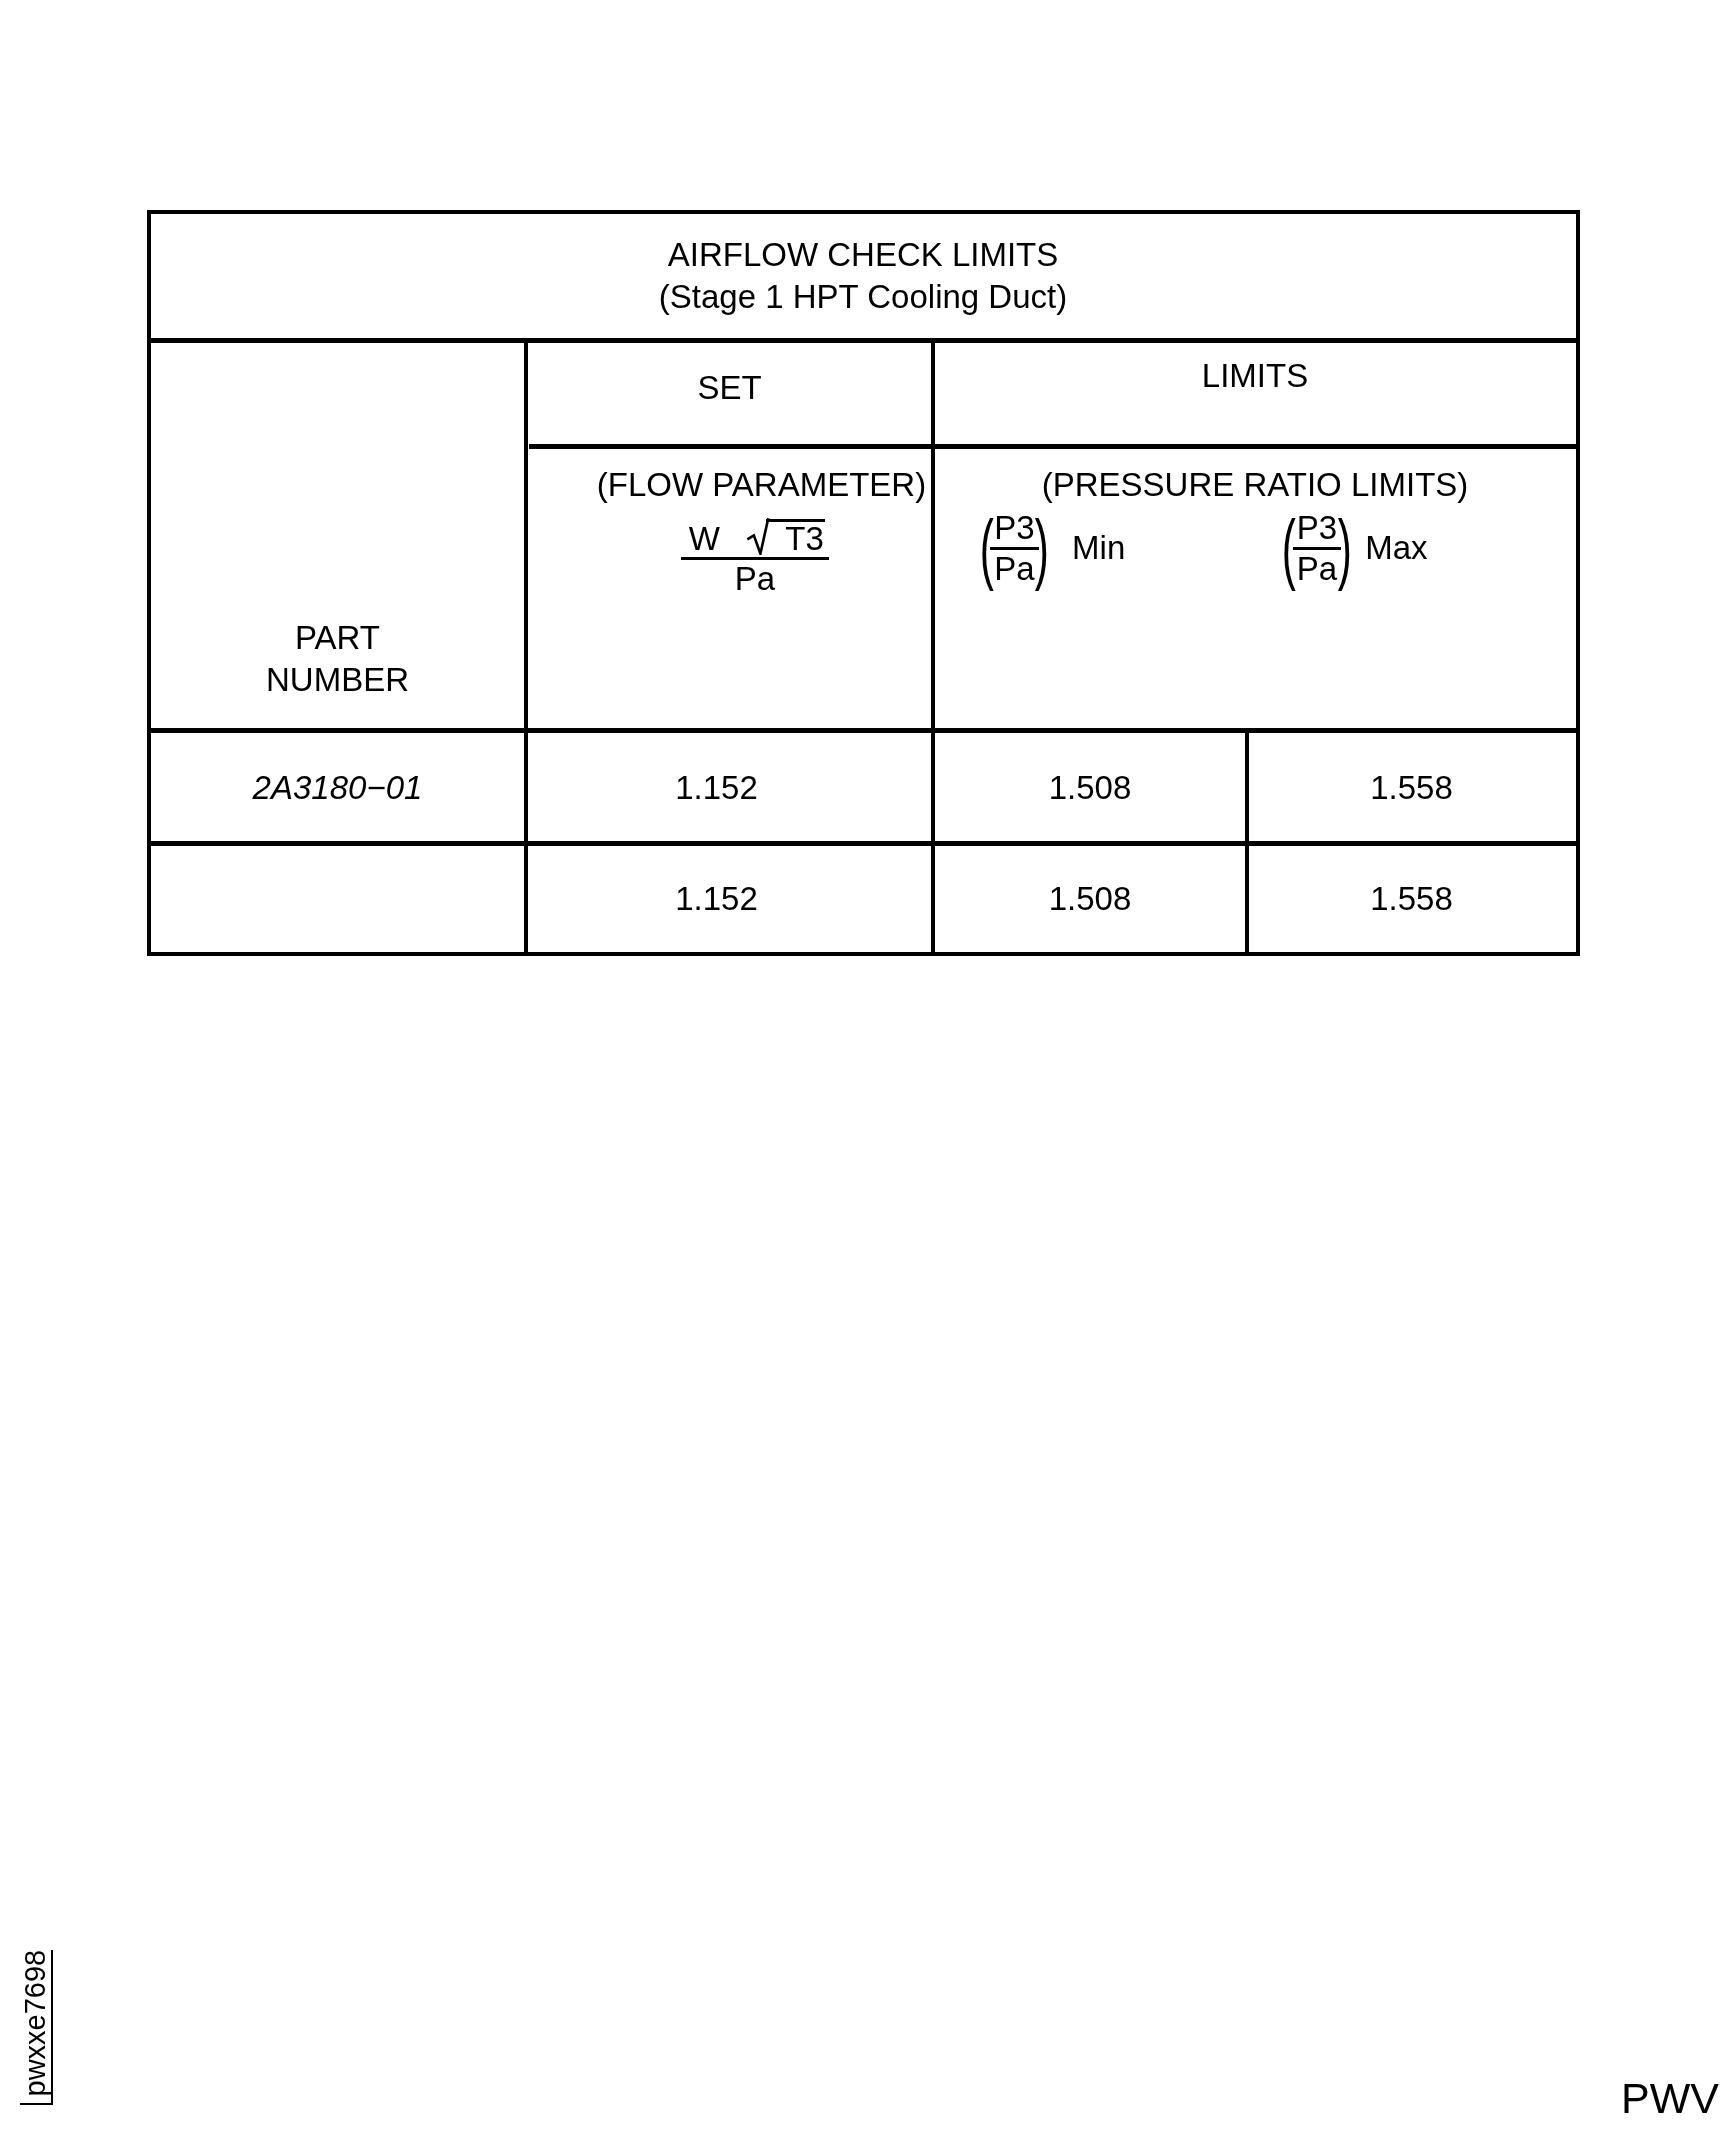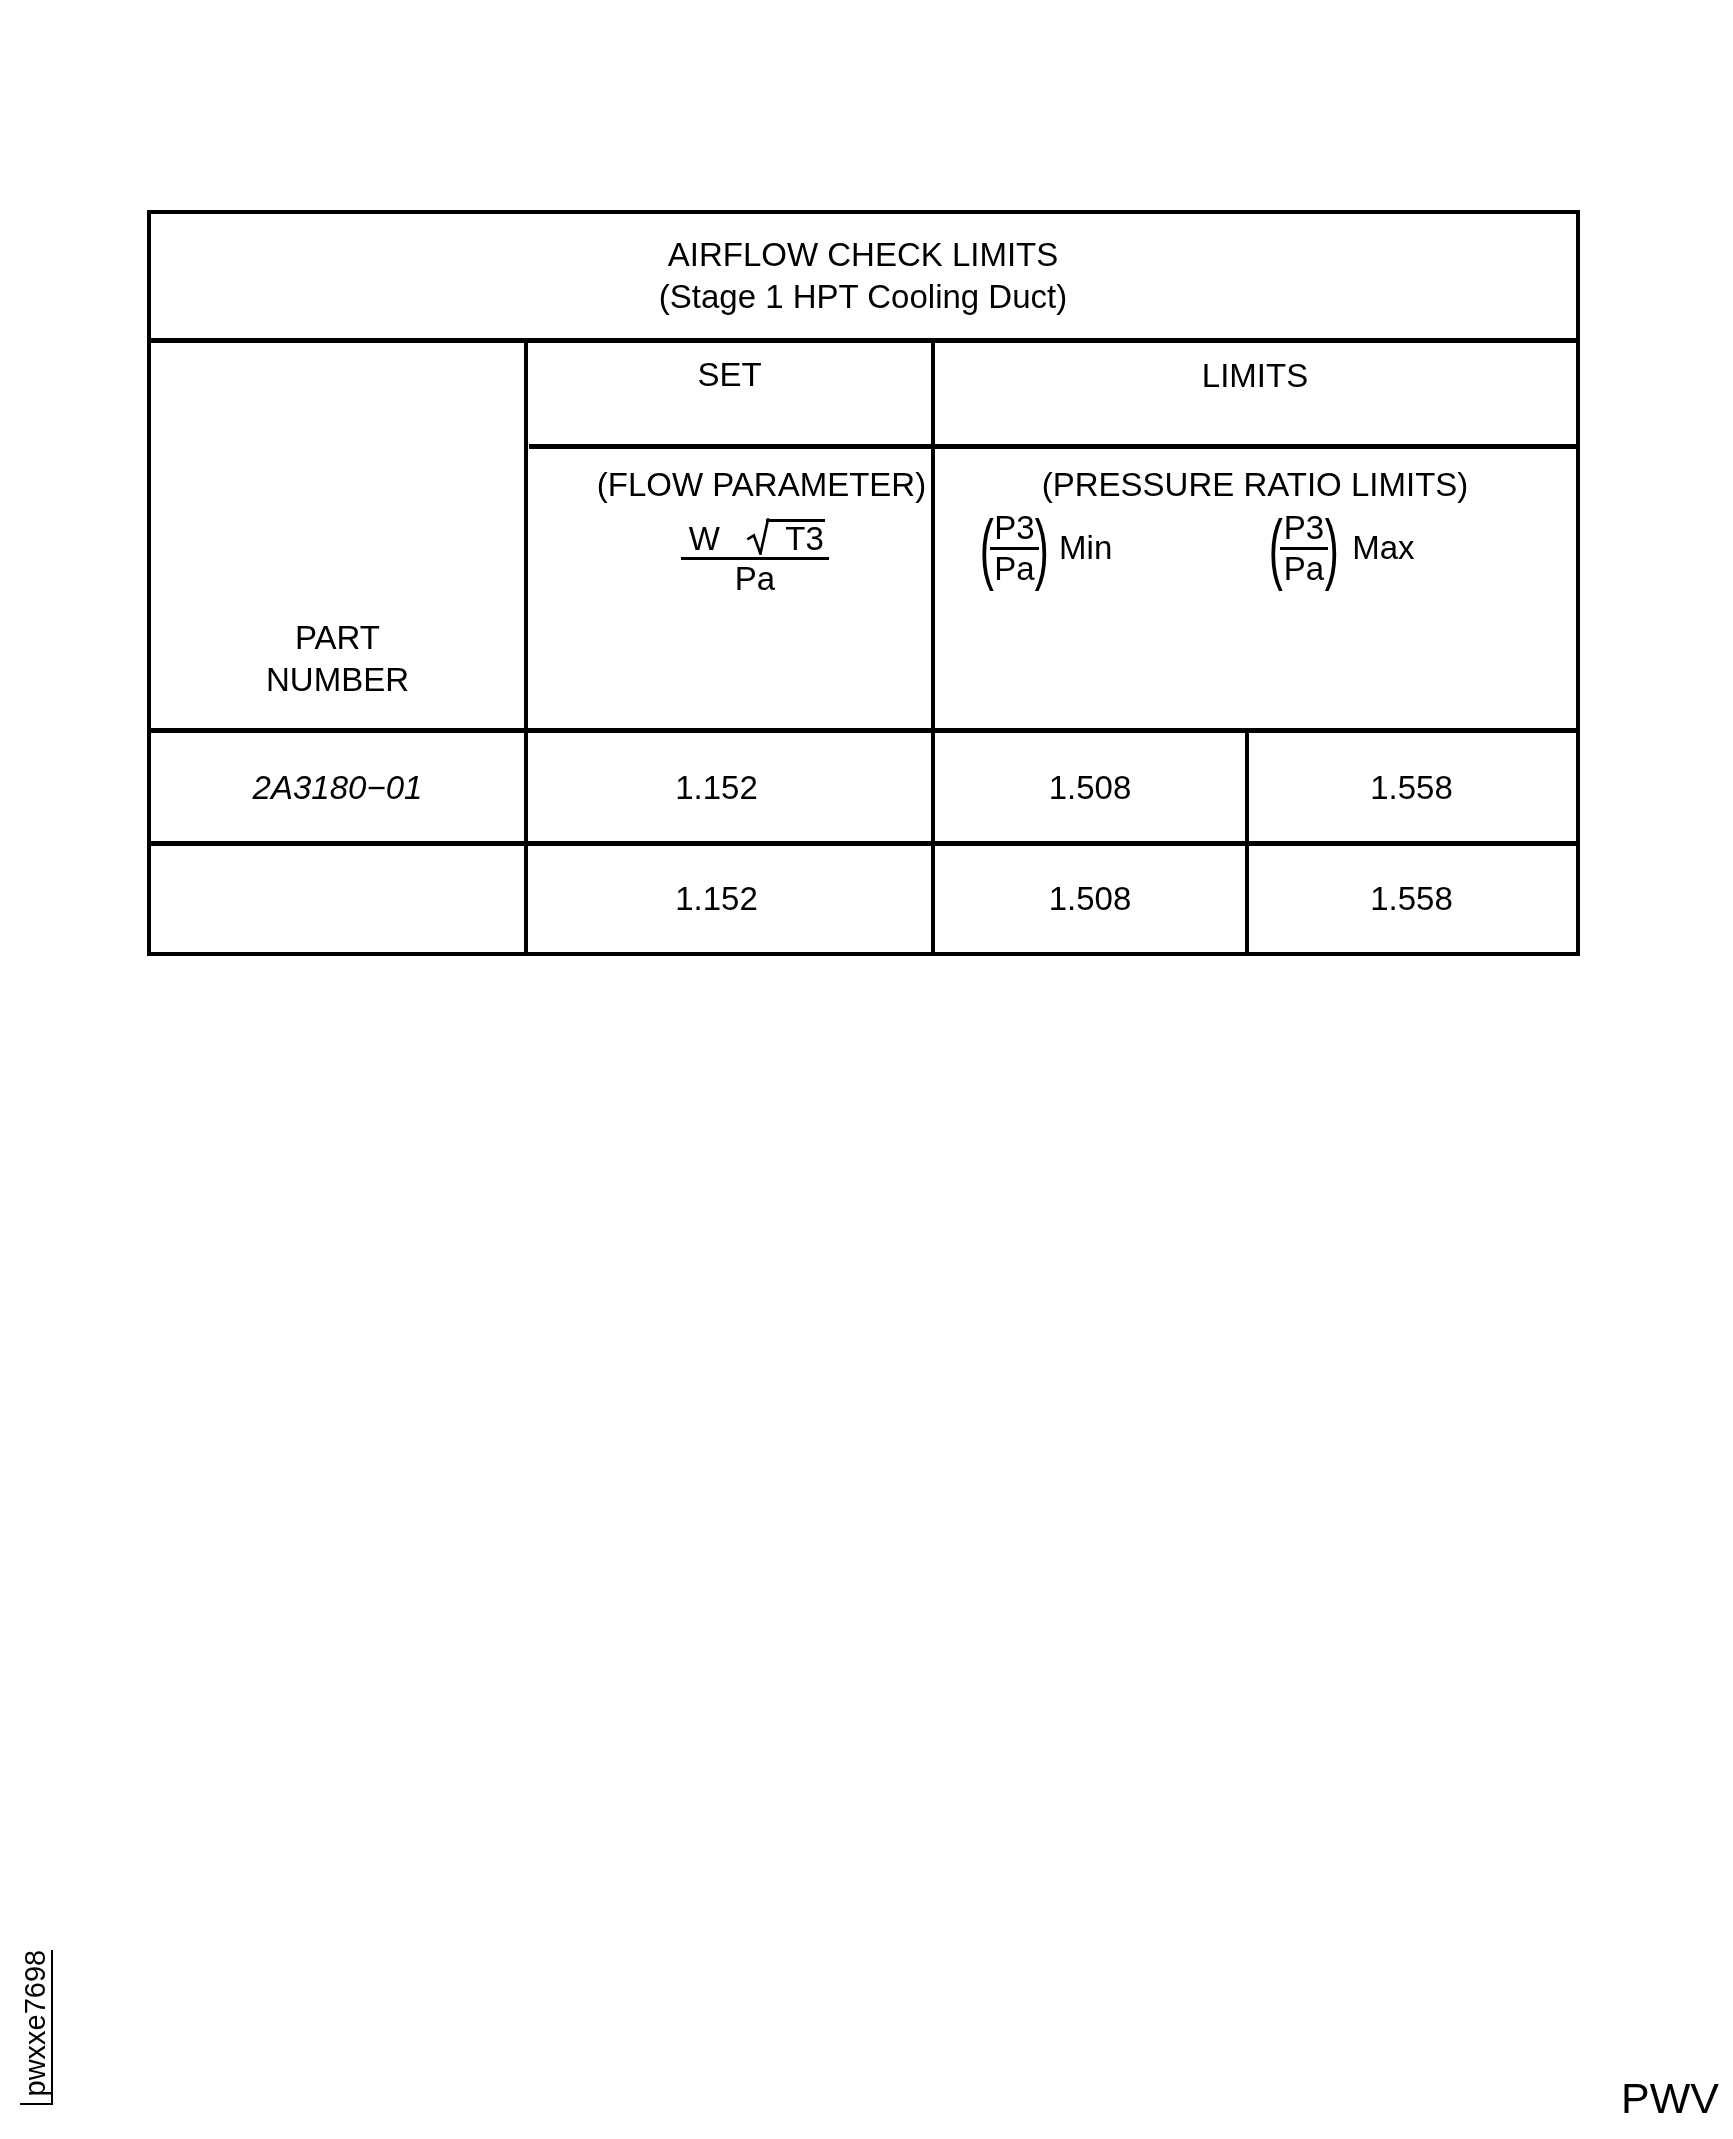--- a/index.html
+++ b/index.html
@@ -39,21 +39,21 @@
   <div class="cell" style="left:0;top:0;width:1424px;height:124px;">
     <div>AIRFLOW CHECK LIMITS</div>
     <div>(Stage 1 HPT Cooling Duct)</div>
   </div>
 
   <div class="cell" style="left:0;top:128px;width:373px;height:386px;justify-content:flex-end;padding-bottom:27.5px;">
     <div>PART</div>
     <div>NUMBER</div>
   </div>
 
-  <div class="cell" style="left:377px;top:127px;width:403px;height:101px;justify-content:flex-start;padding-top:13px;">
+  <div class="cell" style="left:377px;top:140px;width:403px;height:101px;justify-content:flex-start;padding-top:13px;">
     <div>SET</div>
   </div>
 
   <div class="cell" style="left:784px;top:128px;width:640px;height:101px;justify-content:flex-start;padding-top:13px;">
     <div>LIMITS</div>
   </div>
 
   <div class="cell" style="left:377px;top:234px;width:467px;height:280px;justify-content:flex-start;padding-top:15.7px;">
     <div>(FLOW PARAMETER)</div>
     <div class="frac" style="margin-top:11.8px;margin-right:13px;">
@@ -73,21 +73,21 @@
   <div class="cell" style="left:784px;top:234px;width:640px;height:280px;justify-content:flex-start;padding-top:15.7px;">
     <div>(PRESSURE RATIO LIMITS)</div>
     <div style="display:flex;width:100%;margin-top:3.9px;">
       <div class="ratio" style="margin-left:39px;">
         <span class="paren">(</span>
         <span class="frac" style="margin:0 -9.2px;">
           <span class="num">P3</span>
           <span class="den">Pa</span>
         </span>
         <span class="paren">)</span>
-        <span style="margin-left:4px;">Min</span>
+        <span style="margin-left:17px;">Min</span>
       </div>
       <div class="ratio" style="margin-left:151px;">
         <span class="paren">(</span>
         <span class="frac" style="margin:0 -9.2px;">
           <span class="num">P3</span>
           <span class="den">Pa</span>
         </span>
         <span class="paren">)</span>
         <span style="margin-left:7.9px;">Max</span>
       </div>

